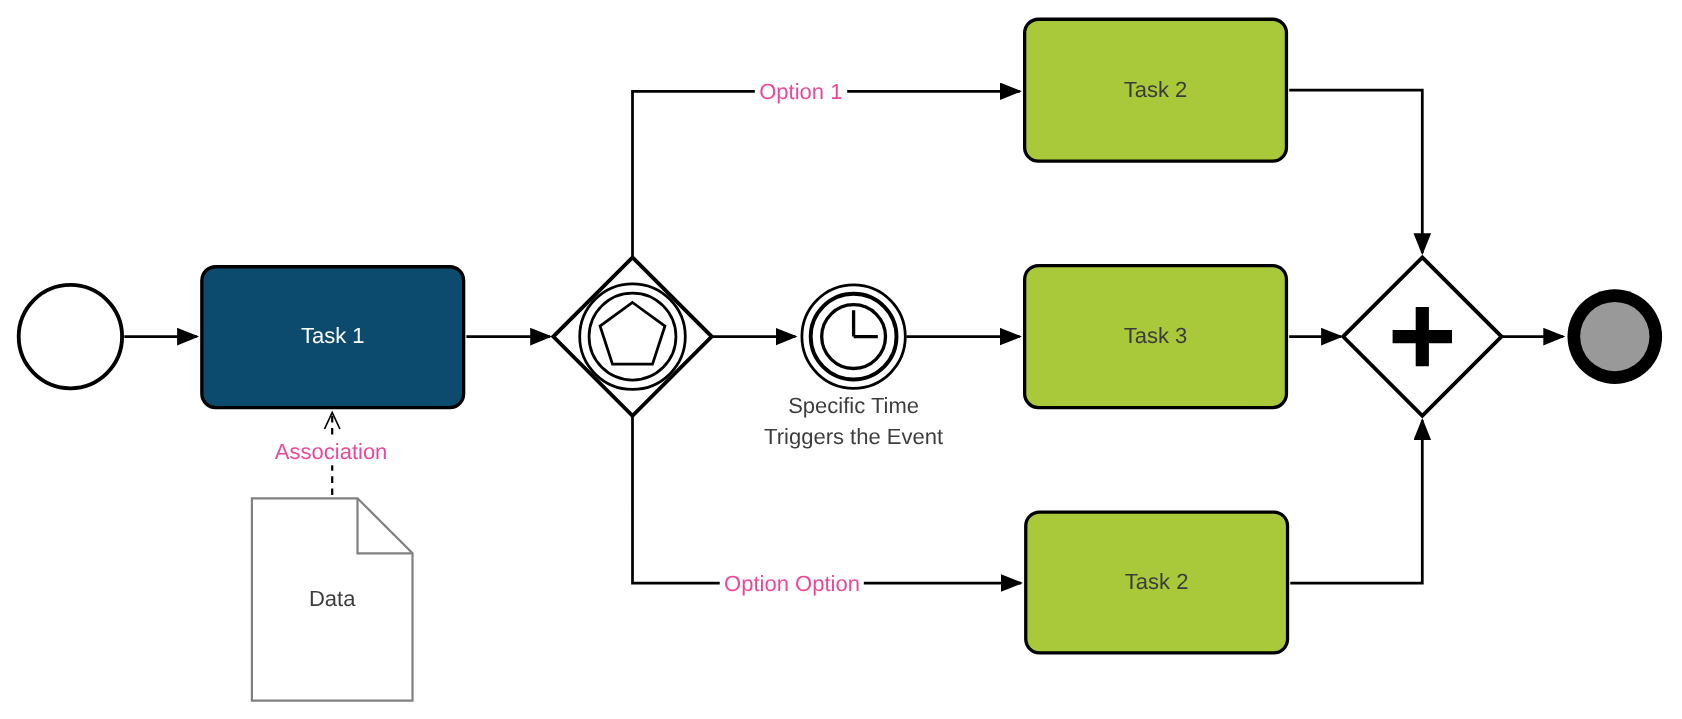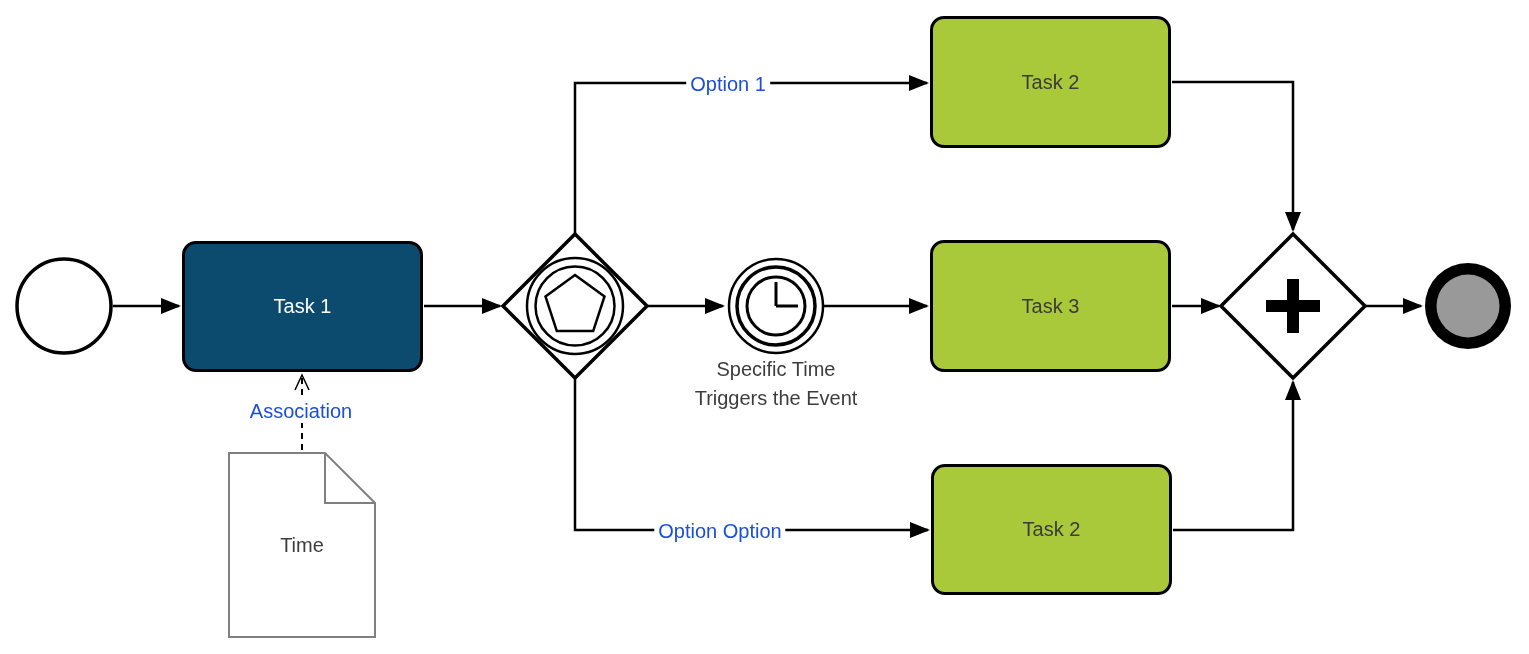--- a/index.html
+++ b/index.html
@@ -32,21 +32,21 @@
     color: #3b3b3b;
   }
   .task-blue  { background: #0c4a6e; color: #ffffff; }
   .task-green { background: #a9c93a; }
   .edge-label {
     position: absolute;
     transform: translate(-50%, -50%);
     background: #ffffff;
     padding: 0 4px;
     font-size: 20px;
-    color: #1d4ed8;
+    color: #ec4899;
     white-space: nowrap;
     line-height: 1.2;
   }
   .free-label {
     position: absolute;
     transform: translate(-50%, -50%);
     font-size: 20px;
     color: #3d3d3d;
     text-align: center;
     white-space: pre-line;
@@ -122,15 +122,15 @@
   </div>
   <div class="task task-green" style="left:931px; top:464px; width:241px; height:131px;">
     <span>Task 2</span>
   </div>
 
   <div class="edge-label" style="left:728px; top:84px;">Option 1</div>
   <div class="edge-label" style="left:720px; top:531px;">Option Option</div>
   <div class="edge-label" style="left:301px; top:411px;">Association</div>
   <div class="free-label" style="left:776px; top:384px; width:260px; margin-left:-130px; transform:translate(0,-50%);">Specific Time
 Triggers the Event</div>
-  <div class="free-label" style="left:302px; top:545px;">Time</div>
+  <div class="free-label" style="left:302px; top:545px;">Data</div>
 
 </div>
 
 </body></html>

